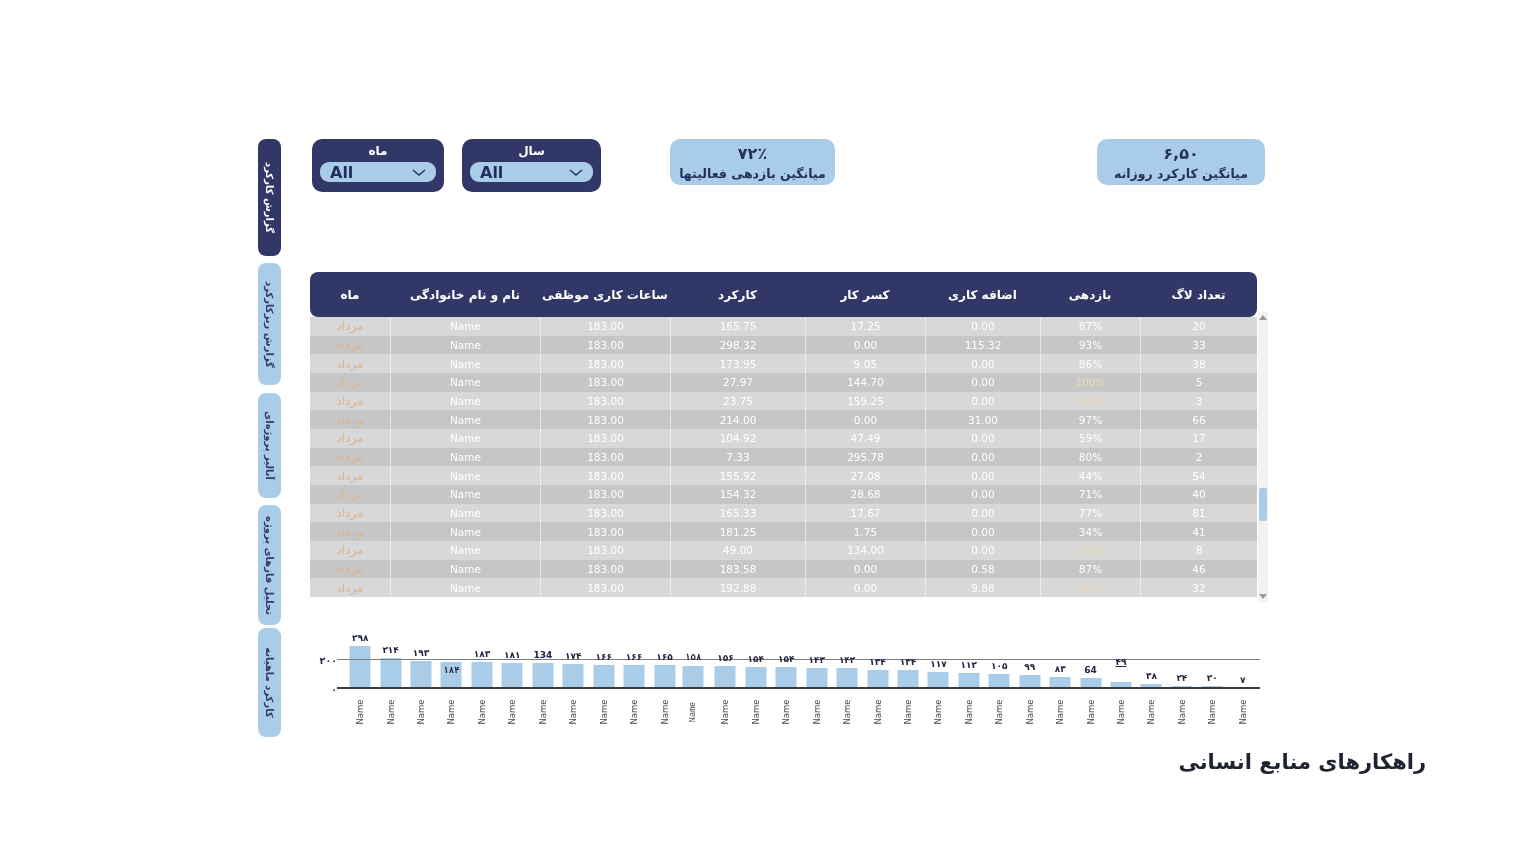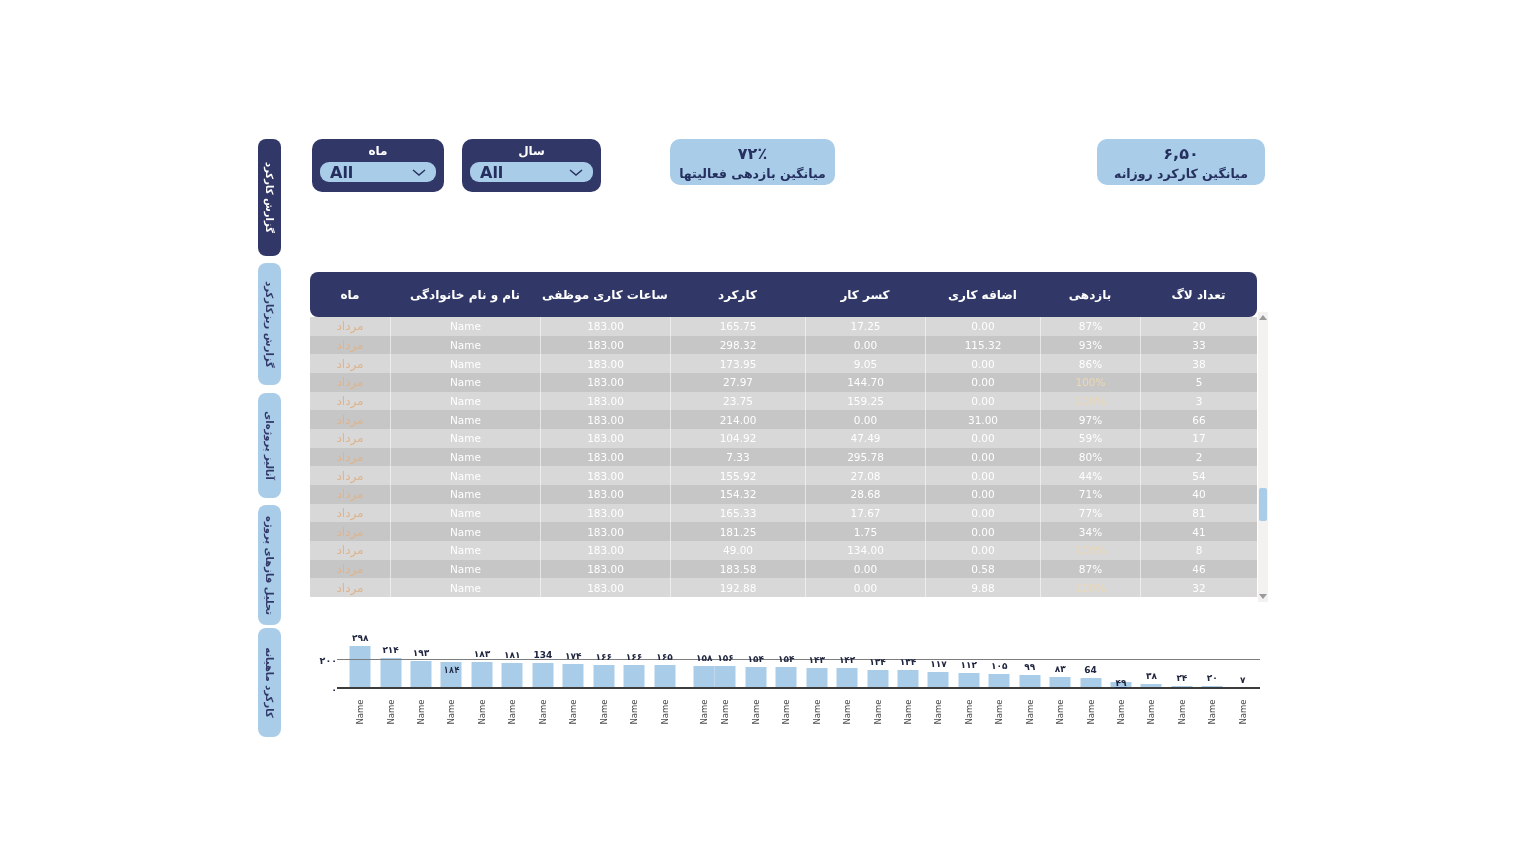--- a/index.html
+++ b/index.html
@@ -352,21 +352,21 @@
       <div class="slot" style="left: 273.9px;">
         <div class="bar" style="height: 24.07px;"></div>
         <div class="bval" style="bottom: 27.07px;">۱۶۶</div>
         <div class="bname">Name</div>
       </div>
       <div class="slot" style="left: 304.333px;">
         <div class="bar" style="height: 23.925px;"></div>
         <div class="bval" style="bottom: 26.925px;">۱۶۵</div>
         <div class="bname">Name</div>
       </div>
-      <div class="slot" style="left: 344px;">
+      <div class="slot" style="left: 333px; font-family: Liberation Mono, monospace;">
         <div class="bar" style="height: 22.91px;"></div>
         <div class="bval" style="bottom: 25.91px;">۱۵۸</div>
         <div class="bname">Name</div>
       </div>
       <div class="slot" style="left: 365.2px;">
         <div class="bar" style="height: 22.62px;"></div>
         <div class="bval" style="bottom: 25.62px;">۱۵۶</div>
         <div class="bname">Name</div>
       </div>
       <div class="slot" style="left: 395.633px;">
@@ -424,21 +424,21 @@
         <div class="bval" style="bottom: 15.035px;">۸۳</div>
         <div class="bname">Name</div>
       </div>
       <div class="slot" style="left: 730.4px;">
         <div class="bar" style="height: 11.31px;"></div>
         <div class="bval" style="bottom: 14.31px;">64</div>
         <div class="bname">Name</div>
       </div>
       <div class="slot" style="left: 760.833px;">
         <div class="bar" style="height: 7.105px;"></div>
-        <div class="bval" style="bottom: 1px; text-decoration: underline;">۴۹</div>
+        <div class="bval" style="bottom: 22px; text-decoration: underline;">۴۹</div>
         <div class="bname">Name</div>
       </div>
       <div class="slot" style="left: 791.267px;">
         <div class="bar" style="height: 5.51px;"></div>
         <div class="bval" style="bottom: 8.51px;">۳۸</div>
         <div class="bname">Name</div>
       </div>
       <div class="slot" style="left: 821.7px;">
         <div class="bar" style="height: 3.48px;"></div>
         <div class="bval" style="bottom: 6.48px;">۲۴</div>
@@ -449,14 +449,15 @@
         <div class="bval" style="bottom: 5.9px;">۲۰</div>
         <div class="bname">Name</div>
       </div>
       <div class="slot" style="left: 882.567px;">
         <div class="bar" style="height: 1.015px;"></div>
         <div class="bval" style="bottom: 4.015px;">۷</div>
         <div class="bname">Name</div>
       </div>
     </div>
 
+  <div class="footer-title">راهکارهای منابع انسانی</div>
 
 </div>
 
 </body></html>

